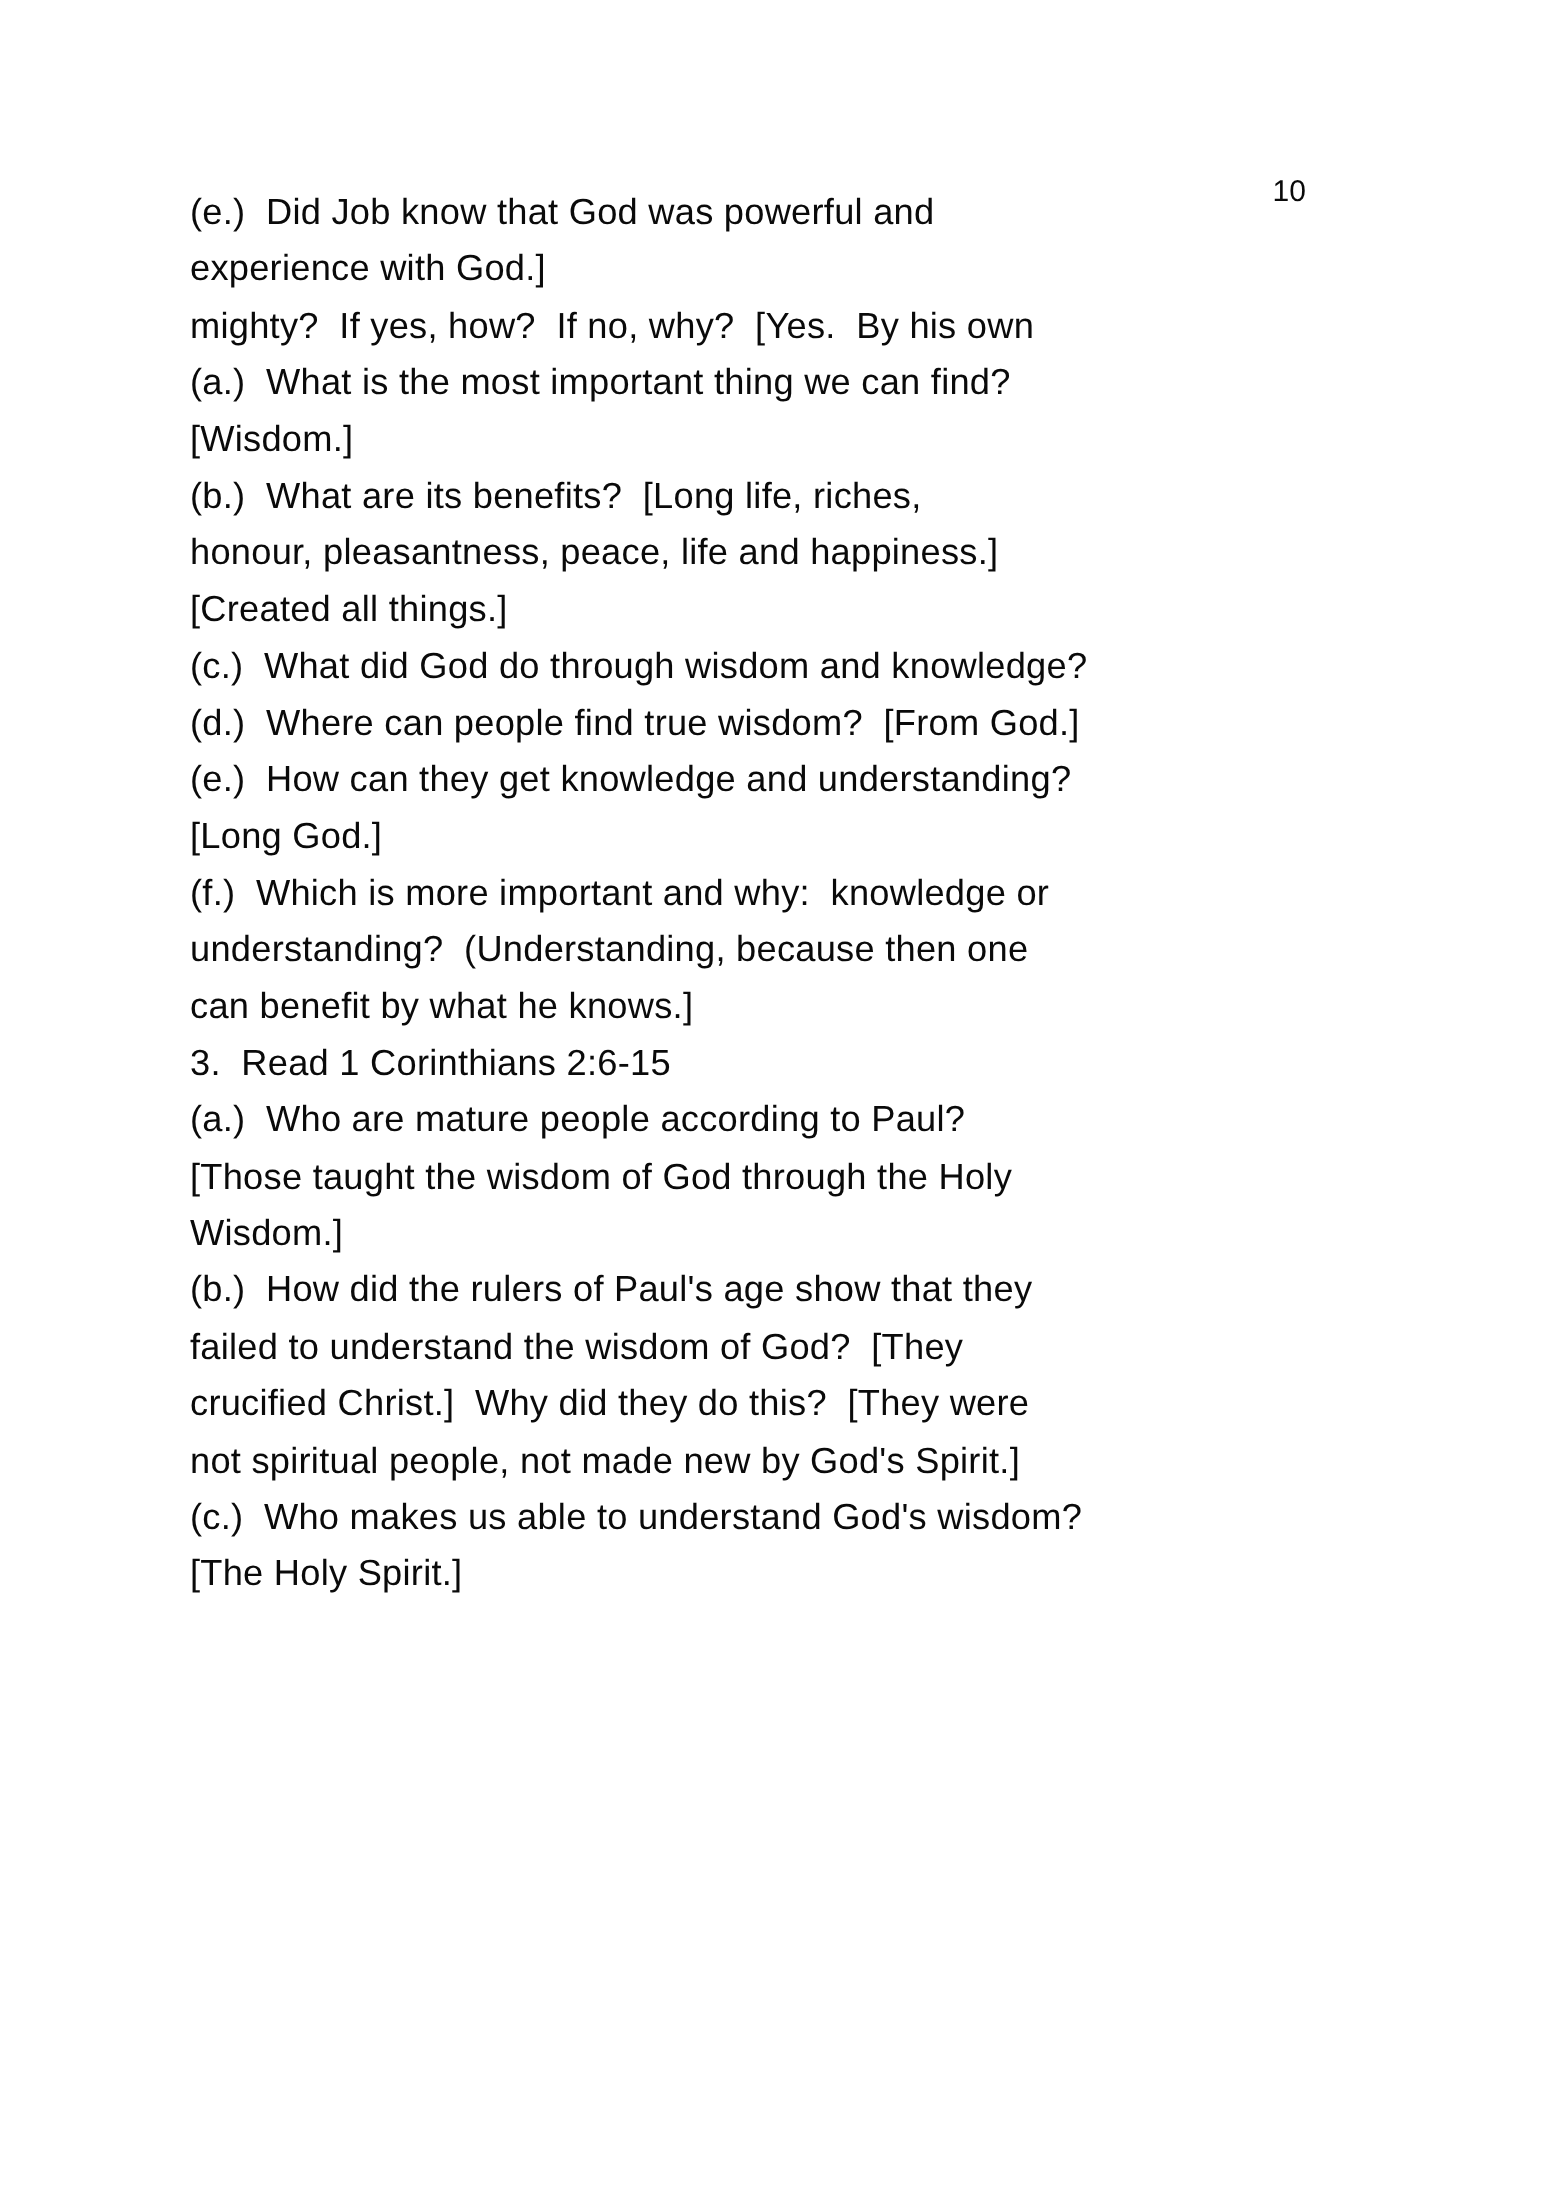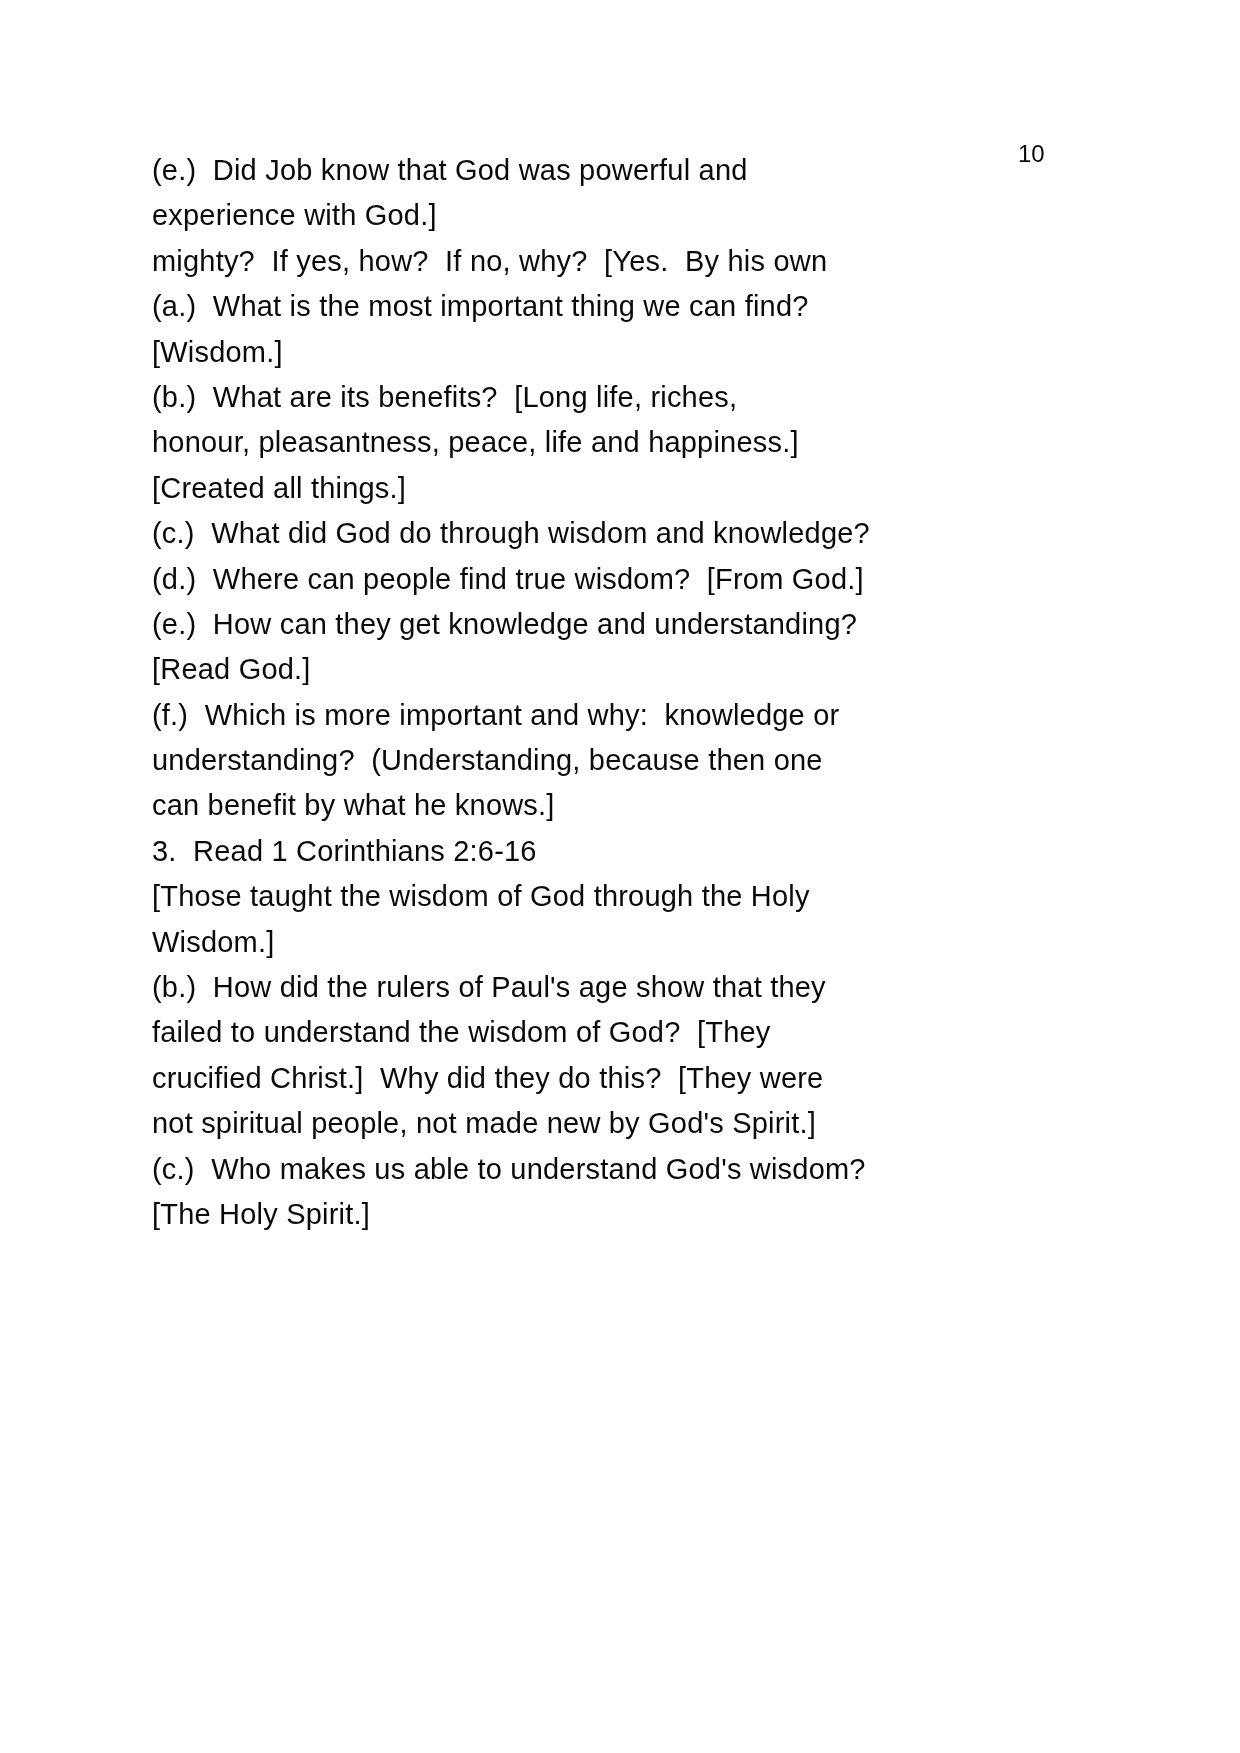--- a/index.html
+++ b/index.html
@@ -50,25 +50,26 @@
     <div class="line">experience with God.]</div>
     <div class="line">mighty?  If yes, how?  If no, why?  [Yes.  By his own</div>
     <div class="line">(a.)  What is the most important thing we can find?</div>
     <div class="line">[Wisdom.]</div>
     <div class="line">(b.)  What are its benefits?  [Long life, riches,</div>
     <div class="line">honour, pleasantness, peace, life and happiness.]</div>
     <div class="line">[Created all things.]</div>
     <div class="line">(c.)  What did God do through wisdom and knowledge?</div>
     <div class="line">(d.)  Where can people find true wisdom?  [From God.]</div>
     <div class="line">(e.)  How can they get knowledge and understanding?</div>
-    <div class="line">[Read God.]</div>
+    <div class="line">[Long God.]</div>
     <div class="line">(f.)  Which is more important and why:  knowledge or</div>
     <div class="line">understanding?  (Understanding, because then one</div>
     <div class="line">can benefit by what he knows.]</div>
-    <div class="line">3.  Read 1 Corinthians 2:6-16</div>
+    <div class="line">3.  Read 1 Corinthians 2:6-15</div>
+    <div class="line">(a.)  Who are mature people according to Paul?</div>
     <div class="line">[Those taught the wisdom of God through the Holy</div>
     <div class="line">Wisdom.]</div>
     <div class="line">(b.)  How did the rulers of Paul's age show that they</div>
     <div class="line">failed to understand the wisdom of God?  [They</div>
     <div class="line">crucified Christ.]  Why did they do this?  [They were</div>
     <div class="line">not spiritual people, not made new by God's Spirit.]</div>
     <div class="line">(c.)  Who makes us able to understand God's wisdom?</div>
     <div class="line">[The Holy Spirit.]</div>
   </div>
 </div>

